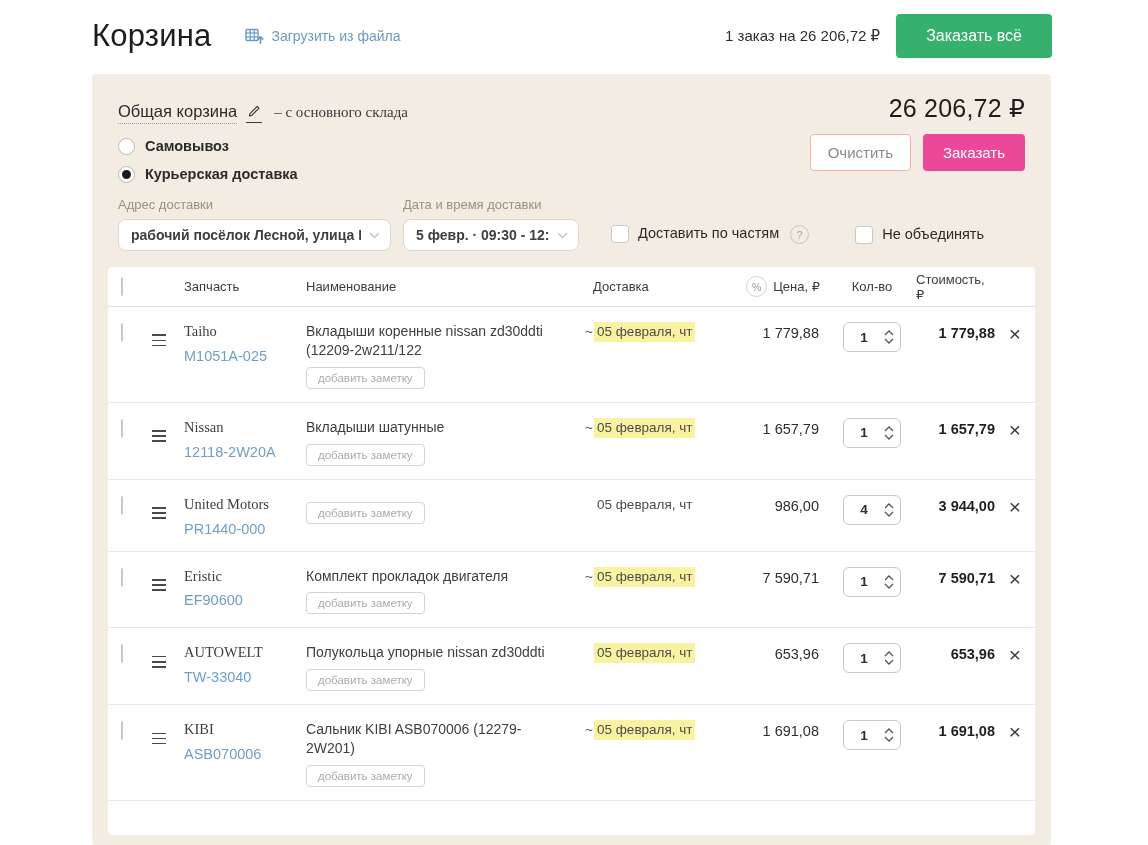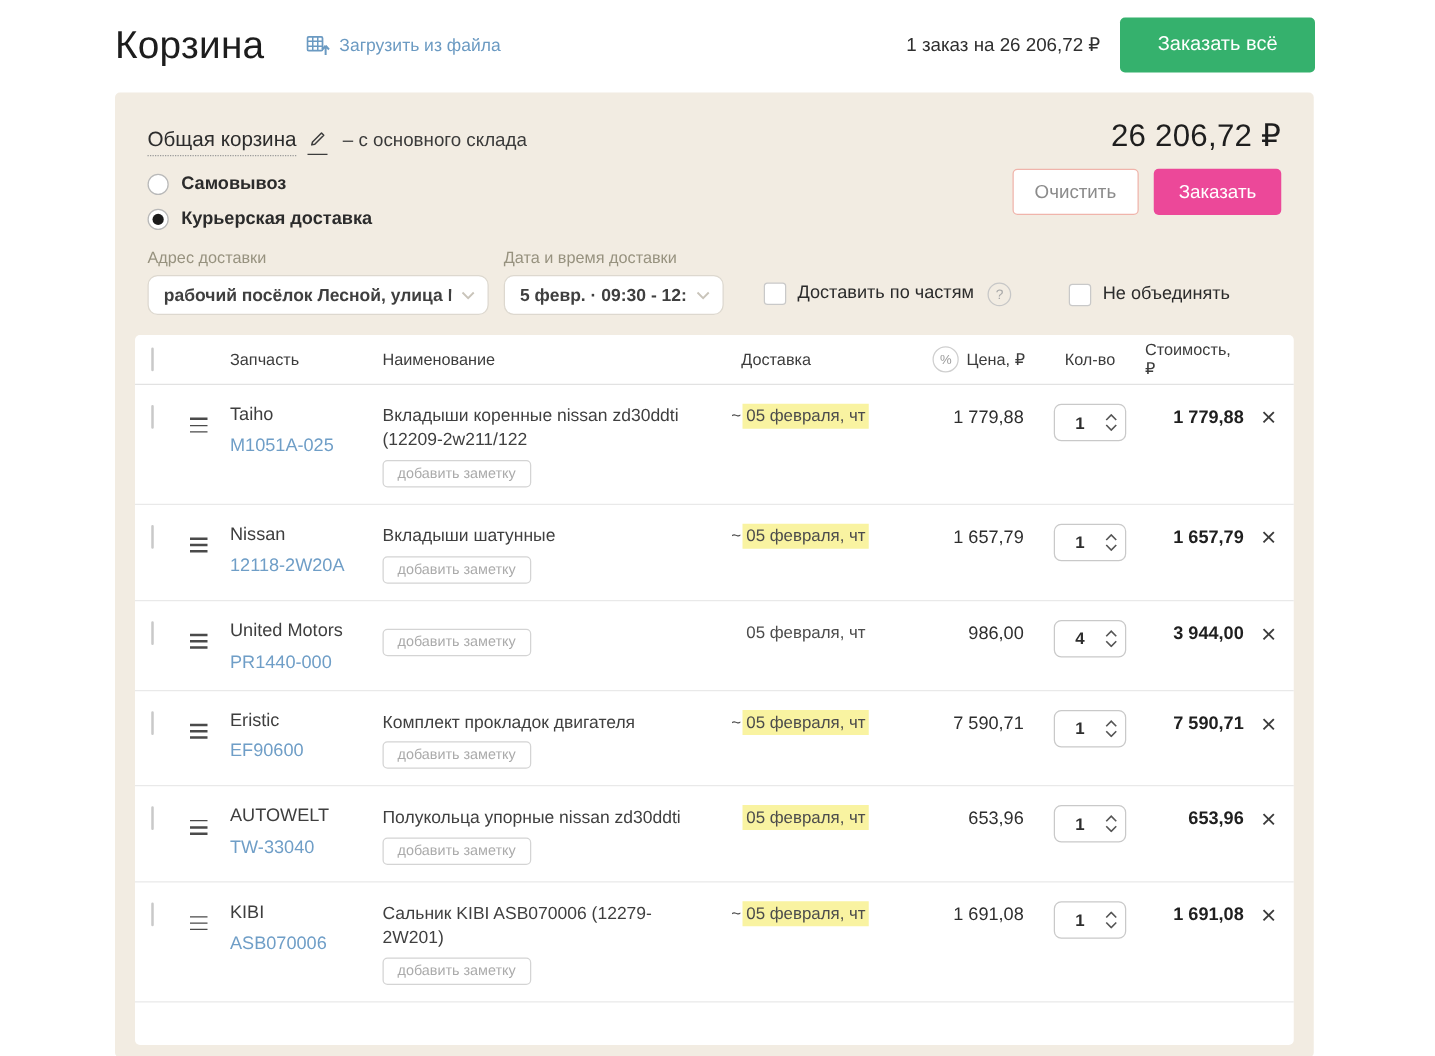--- a/index.html
+++ b/index.html
@@ -16,21 +16,21 @@
   .btn { border:none; border-radius:4px; cursor:pointer; font-family:inherit; }
   .btn-green { color:#fff; font-size:15px; }
   .btn-order-all { padding:13px 30px; font-size:16px; border-radius:4px; }
 
   
   .cart-panel { width:959px; margin:12px 0 0 92px; border-radius:4px; padding:20px 16px 10px 16px; }
   .panel-head { position:relative; padding:0 10px; }
   .title-row { display:flex; align-items:baseline; margin-bottom:14px; }
   .cart-name { font-size:16.5px; color:#2c2c2c; border-bottom:1px dotted #9a9a9a; padding-bottom:2px; cursor:pointer; }
   .edit-wrap { margin-left:9px; border-bottom:1px solid #3c3c3c; padding:0 1px 1px 1px; cursor:pointer; }
-  .cart-subtitle { margin-left:12px; font-size:15px; color:#3a3a3a; }
+  .cart-subtitle { margin-left:12px; font-size:15px; color:#3a3a3a;font-family:Liberation Serif, serif; }
   .panel-total { margin-left:auto; font-size:25px; color:#1e1e1e; letter-spacing:.2px; }
 
   .options-row { position:relative; margin-bottom:14px; }
   .radio-line { display:flex; align-items:flex-start; gap:10px; margin-bottom:11px; cursor:pointer;font-weight:bold; }
   .radio { width:17px; height:17px; border-radius:50%; border:1px solid #b9b9b9; background:#fff;
     display:inline-flex; align-items:center; justify-content:center; flex:0 0 auto; }
   .radio.checked::after { content:""; width:9px; height:9px; border-radius:50%; background:#1b1b1b; }
   .radio-label { font-size:14.5px; color:#2b2b2b; }
   .head-buttons { position:absolute; right:0; top:-4px; display:flex; gap:12px; }
   .btn-clear { background:#fff; border:1px solid #f0b4ab; border-radius:4px; color:#8b8b8b;
@@ -63,21 +63,21 @@
   .t-head .cell-cb { padding-top:0; }
   .h-right { justify-self:end; display:flex; align-items:center; gap:6px; padding-right:8px; }
   .h-center { justify-self:center; }
   .pct-circle { width:21px; height:21px; border-radius:50%; border:1px solid #cfcfcf; color:#9a9a9a;
     font-size:10.5px; display:inline-flex; align-items:center; justify-content:center; }
 
   .t-row { border-bottom:1px solid #e9e9e9; padding:15px 0 13px 0; }
   .t-row:last-child { border-bottom:none; }
   .drag-handle { display:inline-flex; flex-direction:column; gap:3.5px; padding-top:7px; cursor:grab; }
   .drag-handle i { width:14px; height:1.6px; background:#4a4a4a; display:block; }
-  .brand { font-size:14.5px; color:#3e3e3e; line-height:1.3; }
+  .brand { font-size:14.5px; color:#3e3e3e; line-height:1.3;font-family:Liberation Serif, serif; }
   .article { display:inline-block; margin-top:7px; font-size:14.5px; color:#6f9ec7; text-decoration:none; cursor:pointer; }
   .pname { font-size:14px; color:#3f3f3f; line-height:1.35; padding-right:14px; }
   .note-btn { margin-top:7px; background:#fff; border:1px solid #d4d4d4; border-radius:4px;
     color:#ababab; font-size:11.5px; padding:4px 11px; cursor:pointer; font-family:inherit; }
   .delivery-cell { font-size:13.5px; color:#4c4c4c; padding-top:2px; white-space:nowrap; }
   .tilde { display:inline-block; width:9px; }
   .d-date { background:#f9f3a1; padding:2px 3px 3px 3px; }
   .d-date.no-hl { background:transparent; }
   .price-cell { justify-self:end; padding:3px 9px 0 0; font-size:14.5px; color:#2e2e2e; }
   .qty-cell { justify-self:center; }

